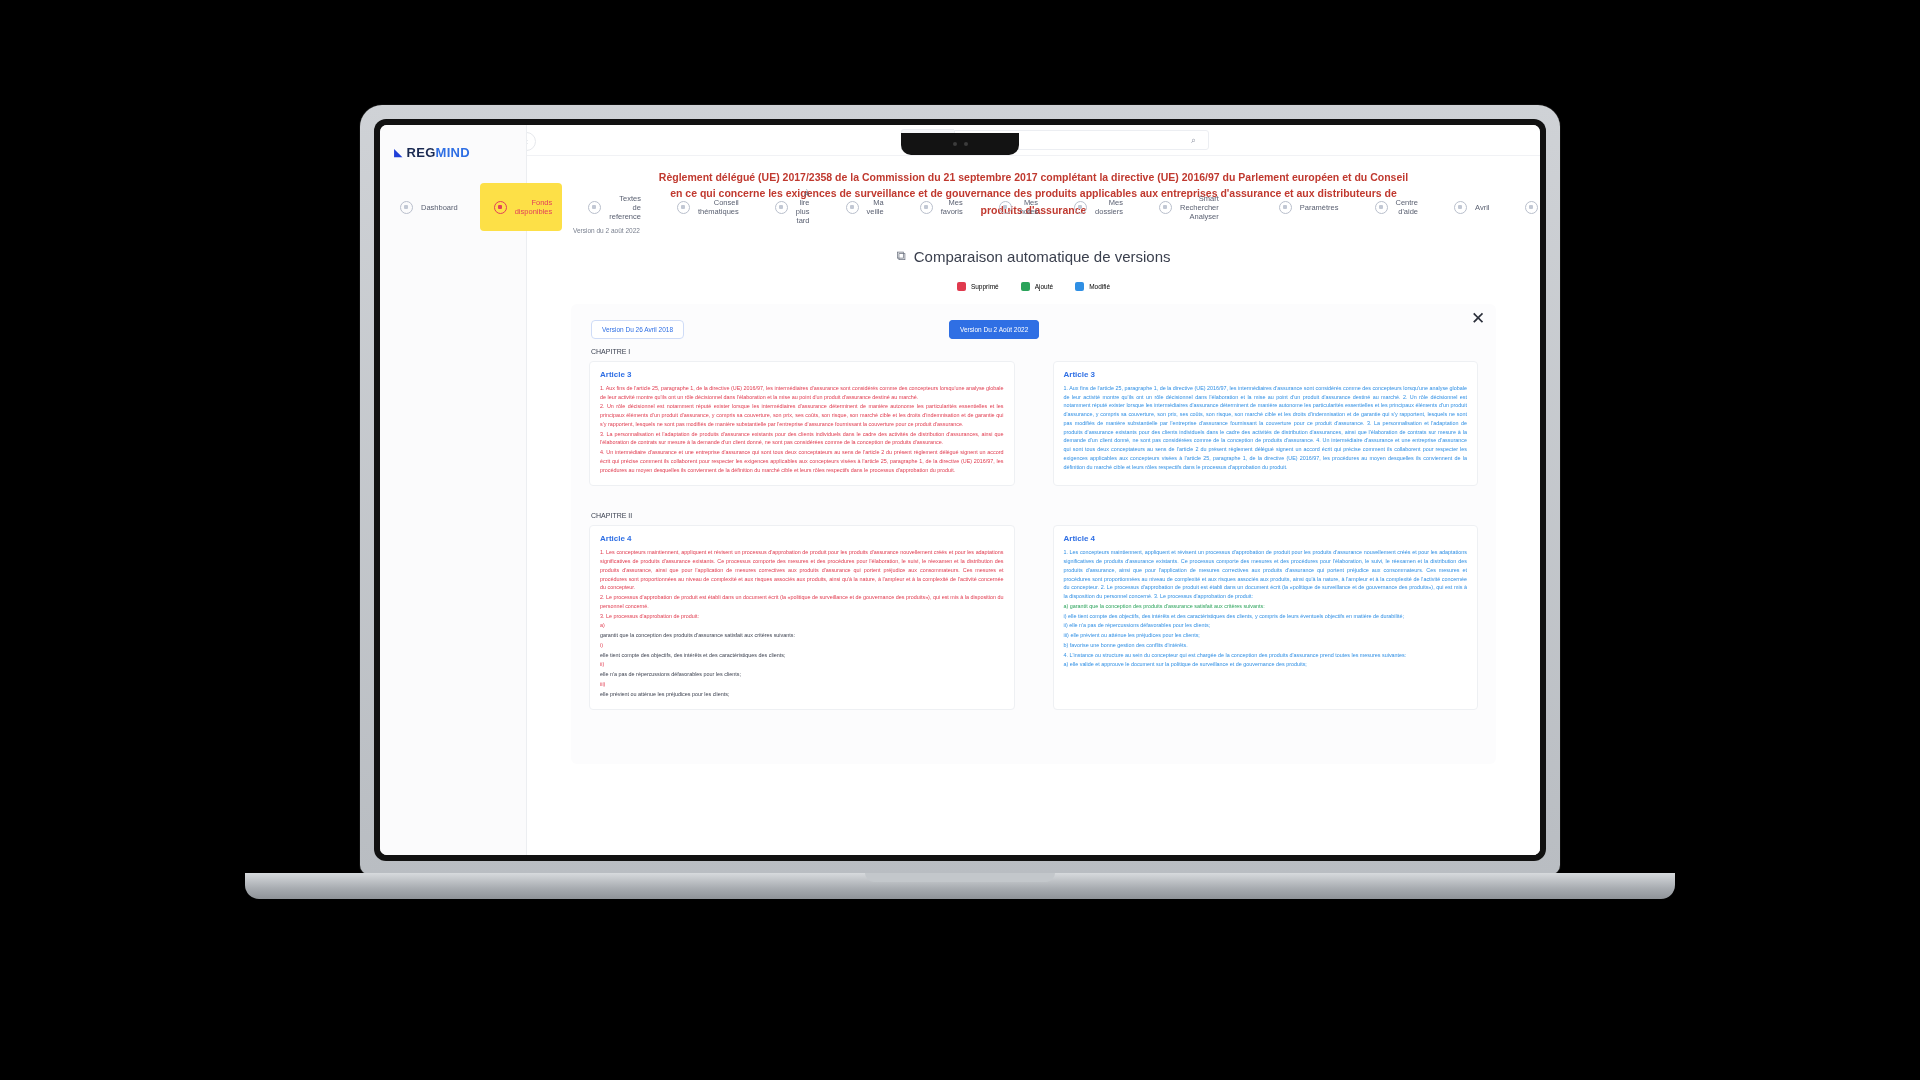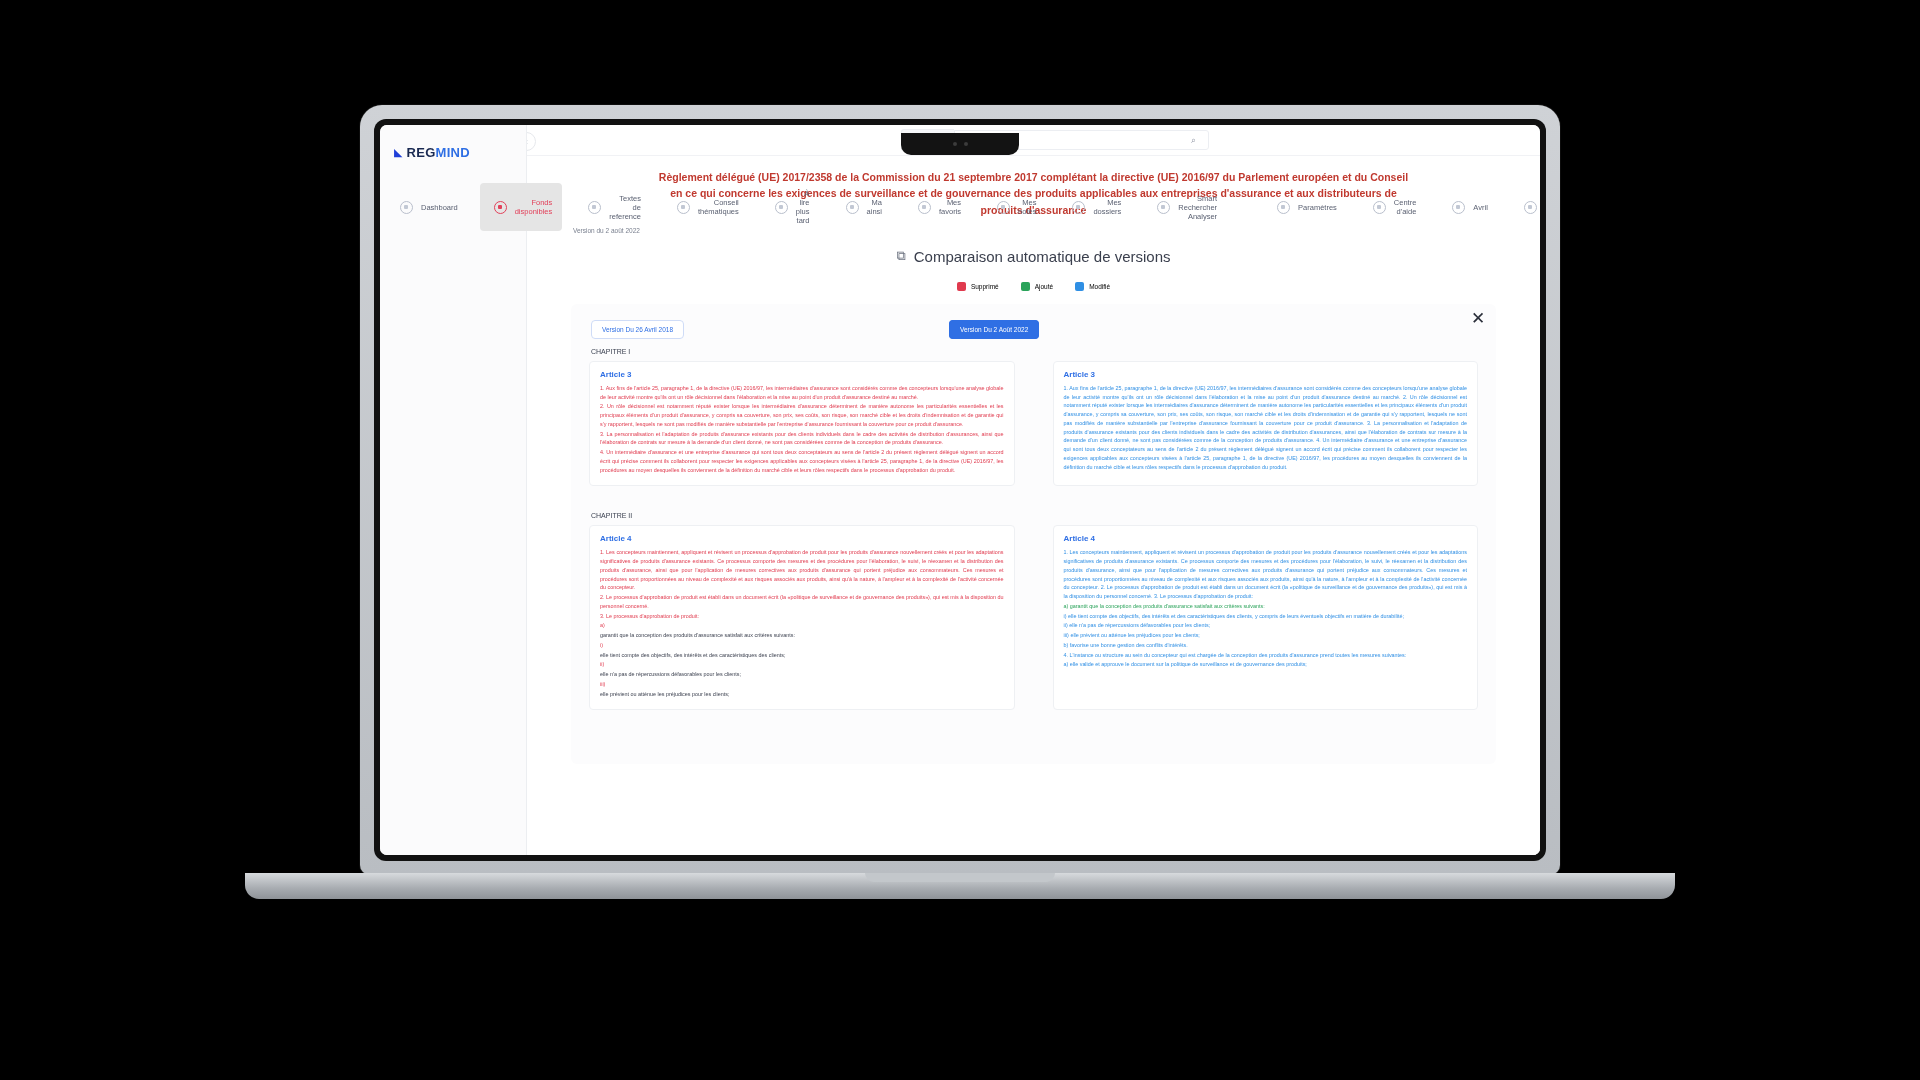--- a/index.html
+++ b/index.html
@@ -165,21 +165,21 @@
   }
   .nav-item .ico::after {
     content: "";
     position: absolute;
     left: 3px; top: 3px;
     width: 4px; height: 4px;
     border-radius: 1px;
     background: #c2c8d4;
   }
   .nav-item.active {
-    background: #e5e5e5;
+    background: #fde047;
     color: #e2415a;
   }
   .nav-item.active .ico { border-color: #e2415a; }
   .nav-item.active .ico::after { background: #e2415a; }
 
   .nav-sep {
     height: 1px;
     background: #ececf1;
     margin: 16px 12px 12px 12px;
   }
@@ -453,21 +453,21 @@
               <div class="nav-item">
                 <span class="ico"></span>
                 <span>Conseil thématiques</span>
               </div>
               <div class="nav-item">
                 <span class="ico"></span>
                 <span>À lire plus tard</span>
               </div>
               <div class="nav-item">
                 <span class="ico"></span>
-                <span>Ma ainsi</span>
+                <span>Ma veille</span>
               </div>
               <div class="nav-item">
                 <span class="ico"></span>
                 <span>Mes favoris</span>
               </div>
               <div class="nav-item">
                 <span class="ico"></span>
                 <span>Mes notes</span>
               </div>
               <div class="nav-item">

